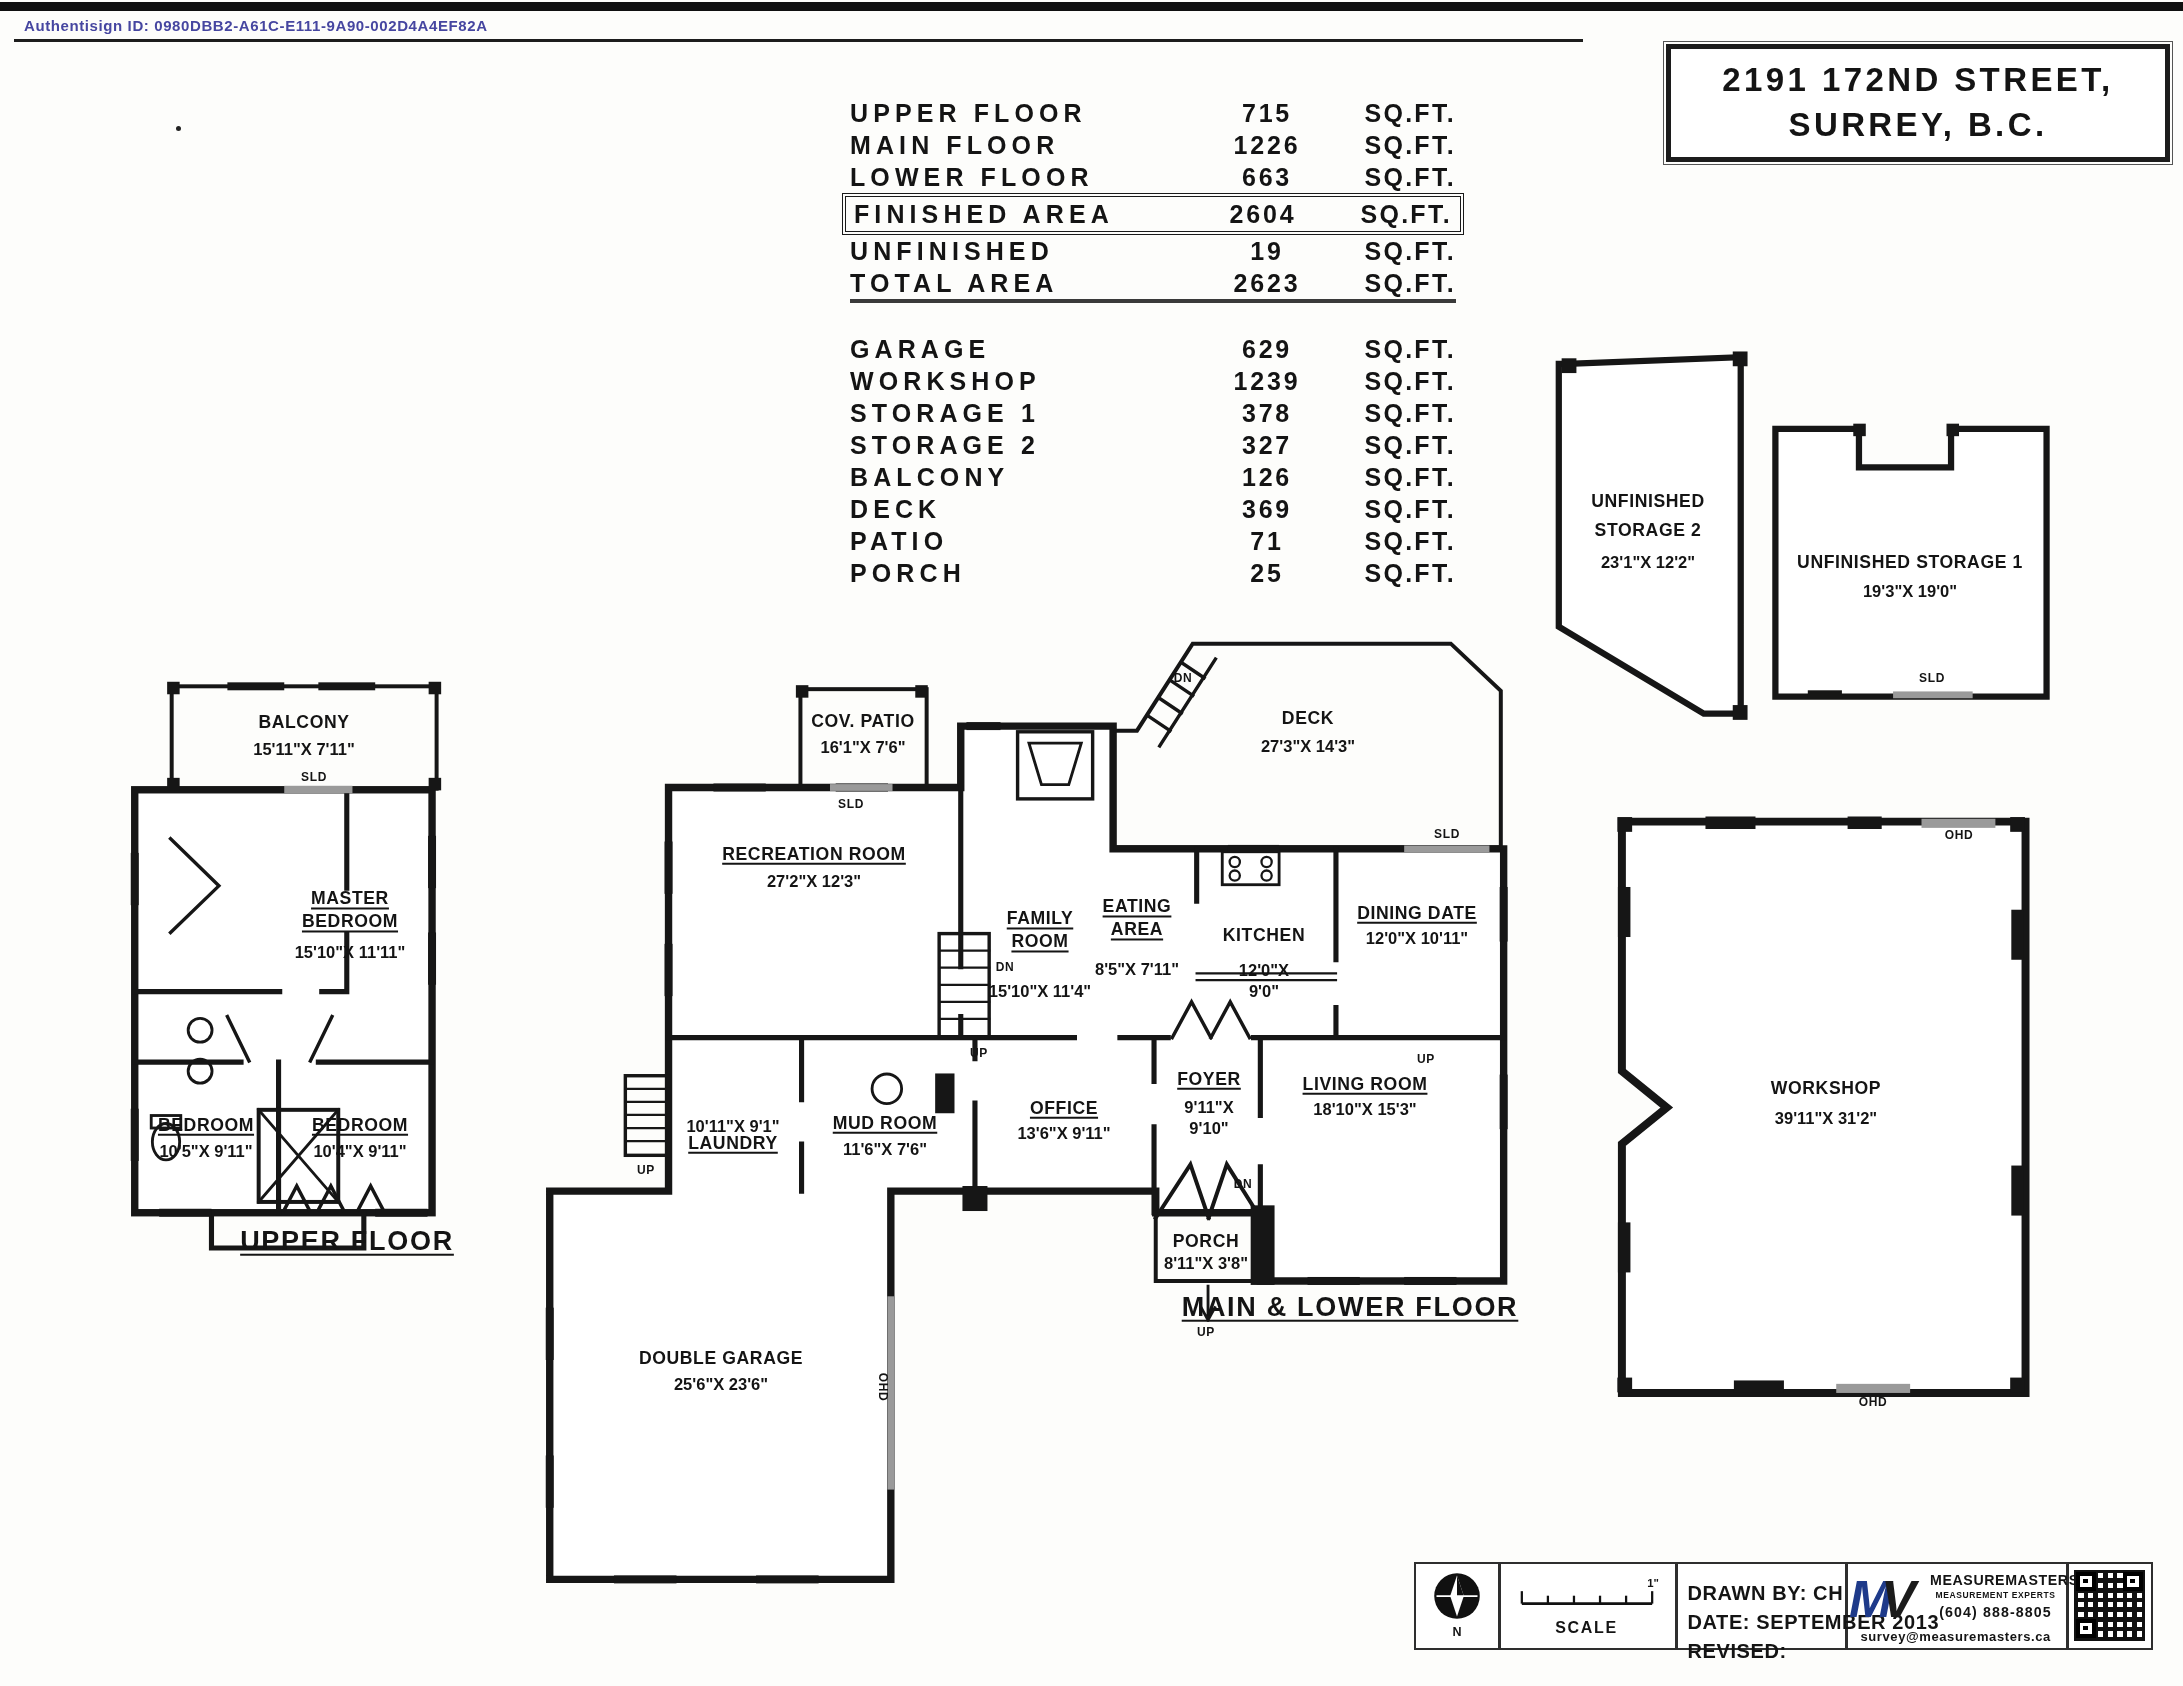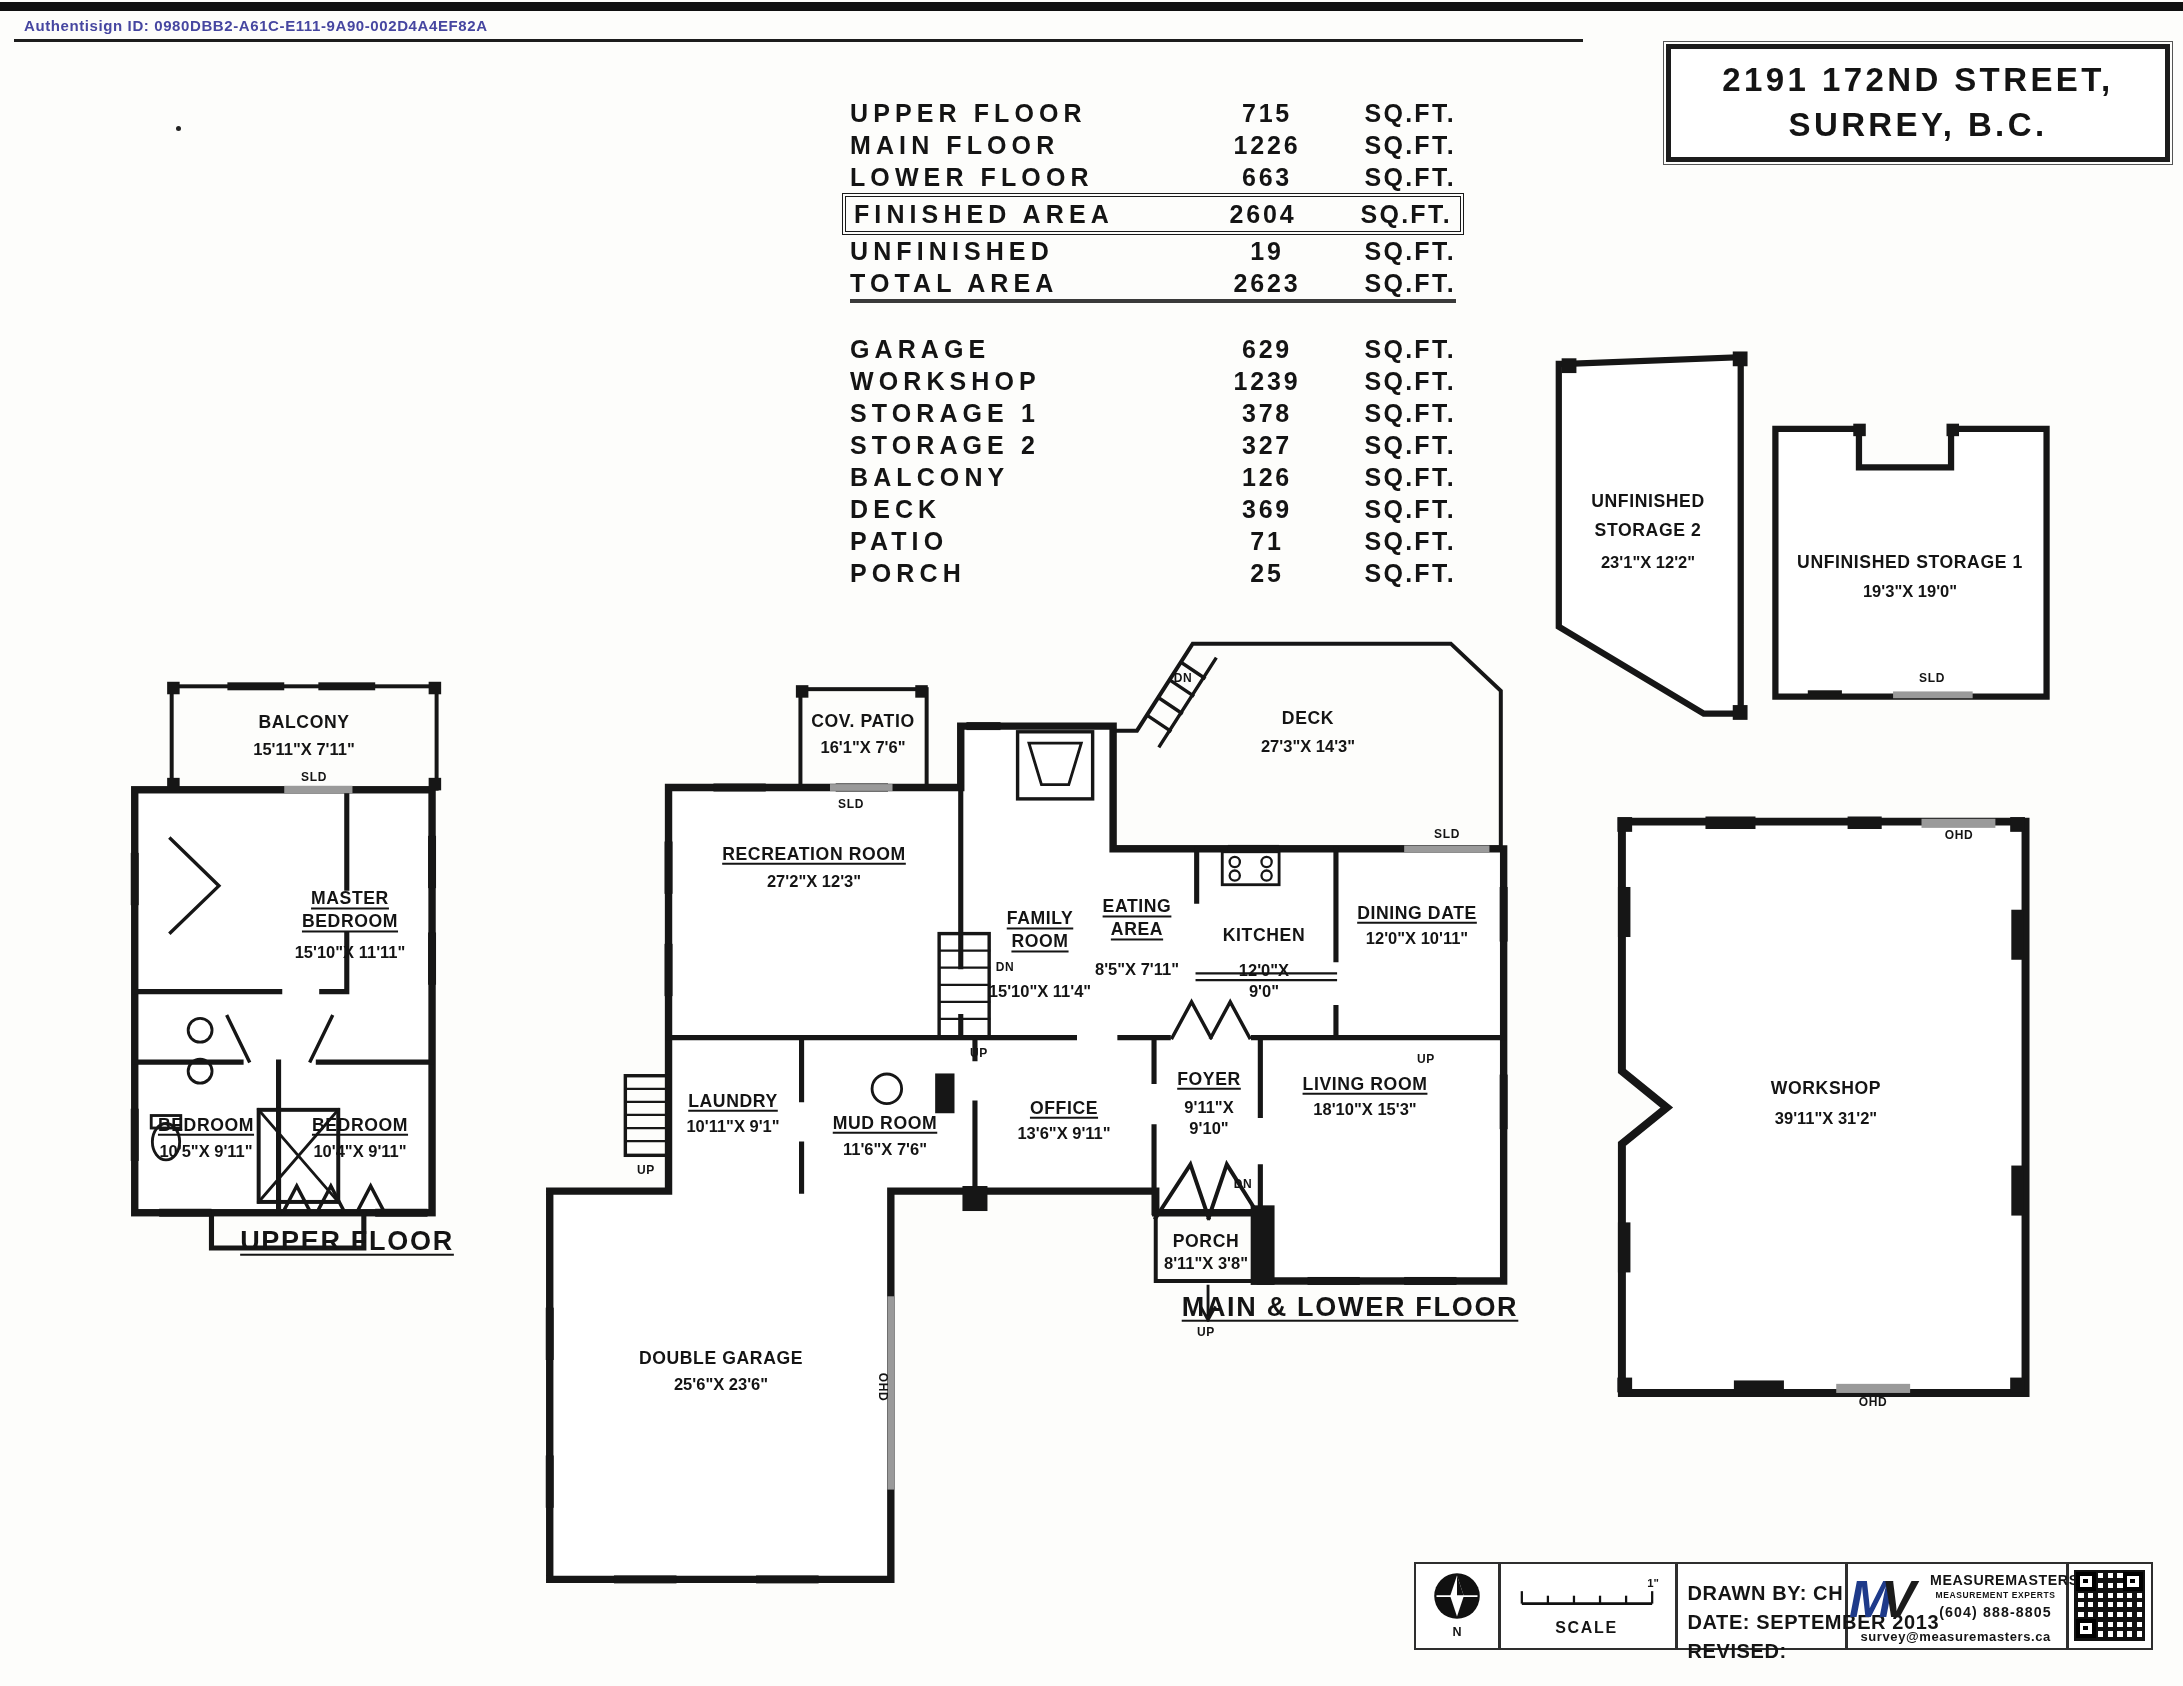--- a/index.html
+++ b/index.html
@@ -275,21 +275,21 @@
   <div class="lbl nm u wrap" style="left:1040px;top:930px;width:97px">FAMILY ROOM</div>
   <div class="lbl dm" style="left:1040px;top:992px">15'10"X 11'4"</div>
   <div class="lbl nm" style="left:1308px;top:718px">DECK</div>
   <div class="lbl dm" style="left:1308px;top:747px">27'3"X 14'3"</div>
   <div class="lbl nm u wrap" style="left:1137px;top:918px;width:91px">EATING AREA</div>
   <div class="lbl dm" style="left:1137px;top:970px">8'5"X 7'11"</div>
   <div class="lbl nm" style="left:1264px;top:935px">KITCHEN</div>
   <div class="lbl dm wrap" style="left:1264px;top:981px;width:80px">12'0"X 9'0"</div>
   <div class="lbl nm u" style="left:1417px;top:913px">DINING DATE</div>
   <div class="lbl dm" style="left:1417px;top:939px">12'0"X 10'11"</div>
-  <div class="lbl nm u" style="left:733px;top:1101px">LAUNDRY</div>
+  <div class="lbl nm u" style="left:733px;top:1143px">LAUNDRY</div>
   <div class="lbl dm" style="left:733px;top:1127px">10'11"X 9'1"</div>
   <div class="lbl nm u" style="left:885px;top:1123px">MUD ROOM</div>
   <div class="lbl dm" style="left:885px;top:1150px">11'6"X 7'6"</div>
   <div class="lbl nm u" style="left:1064px;top:1108px">OFFICE</div>
   <div class="lbl dm" style="left:1064px;top:1134px">13'6"X 9'11"</div>
   <div class="lbl nm u" style="left:1209px;top:1079px">FOYER</div>
   <div class="lbl dm wrap" style="left:1209px;top:1118px;width:74px">9'11"X 9'10"</div>
   <div class="lbl nm u" style="left:1365px;top:1084px">LIVING ROOM</div>
   <div class="lbl dm" style="left:1365px;top:1110px">18'10"X 15'3"</div>
   <div class="lbl nm" style="left:1206px;top:1241px">PORCH</div>

